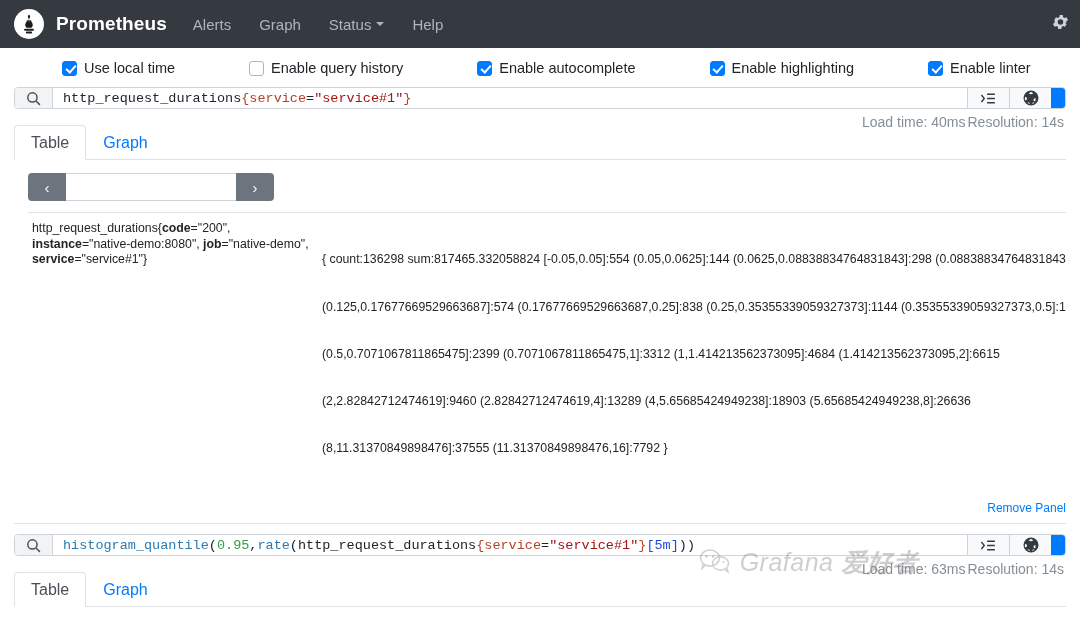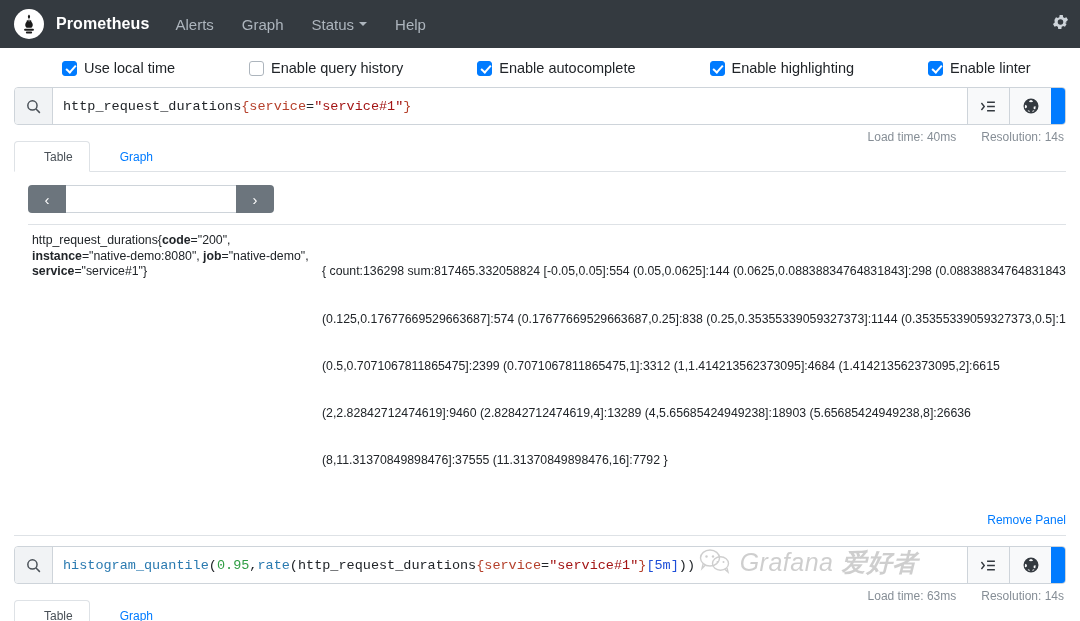--- a/index.html
+++ b/index.html
@@ -25,21 +25,21 @@
     width: 30px; height: 30px;
     border-radius: 50%;
     background: #ffffff;
     display: flex; align-items: center; justify-content: center;
     margin-right: 12px;
     flex: 0 0 auto;
   }
   .brand-logo svg { display: block; }
   .brand-name {
     color: #ffffff;
-    font-size: 16px;
+    font-size: 19px;
     font-weight: bold;
     letter-spacing: .1px;
     margin-right: 26px;
     white-space: nowrap;
   }
   .nav-links { display: flex; align-items: center; gap: 28px; }
   .nav-link {
     color: #adb5bd;
     font-size: 15px;
     text-decoration: none;
@@ -102,21 +102,21 @@
   .option-label { font-size: 14.5px; color: #212529; }
 
   
   .panel { padding: 0 14px; }
   .query-row {
     display: flex;
     align-items: stretch;
     border: 1px solid #ced4da;
     border-radius: 4px;
     overflow: hidden;
-    height: 38px;
+    height: 22px;
     background: #fff;
   }
   .search-addon {
     width: 38px;
     background: #f1f3f5;
     border-right: 1px solid #ced4da;
     display: flex; align-items: center; justify-content: center;
     color: #495057;
     flex: 0 0 auto;
   }
@@ -157,36 +157,36 @@
     overflow: hidden;
     color: #fff;
     font-size: 13px;
     display: flex; align-items: center;
   }
 
   
   .meta-row {
     display: flex;
     justify-content: flex-end;
-    gap: 25px;
-    font-size: 12px;
+    gap: 2px;
+    font-size: 14px;
     color: #868e96;
     padding: 5px 2px 0 0;
     height: 20px;
   }
 
   
   .tabs {
     display: flex;
     border-bottom: 1px solid #dee2e6;
     margin-top: -4px;
   }
   .tab {
-    padding: 8px 16px 7px 29px;
-    font-size: 12px;
+    padding: 8px 16px 7px 16px;
+    font-size: 16px;
     color: #007bff;
     cursor: pointer;
     border: 1px solid transparent;
     margin-bottom: -1px;
     border-radius: 4px 4px 0 0;
     white-space: nowrap;
   }
   .tab.active {
     color: #495057;
     background: #fff;

